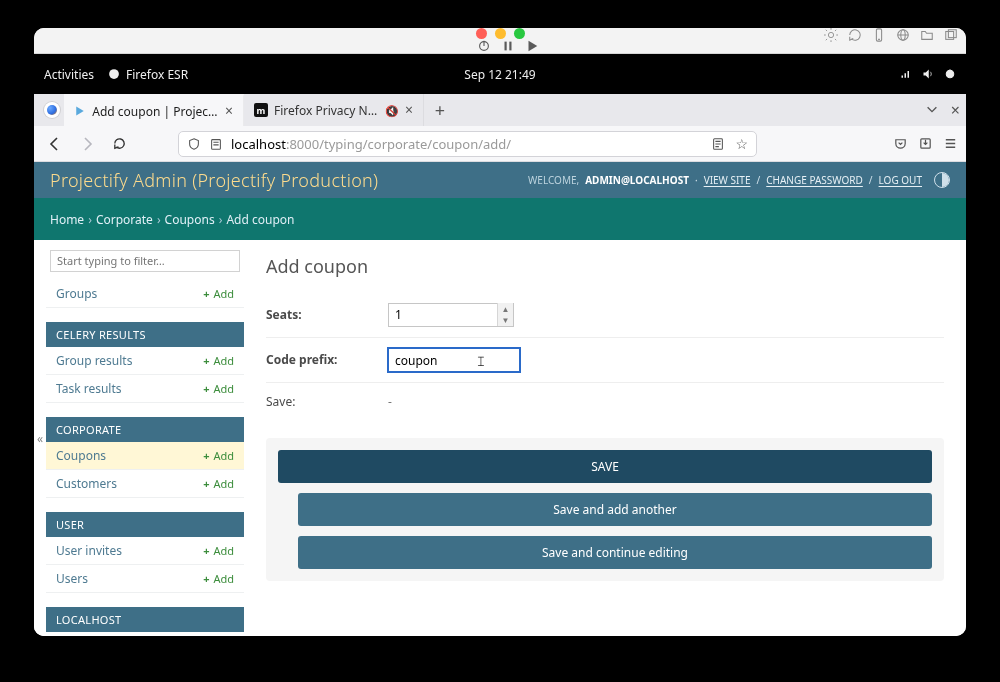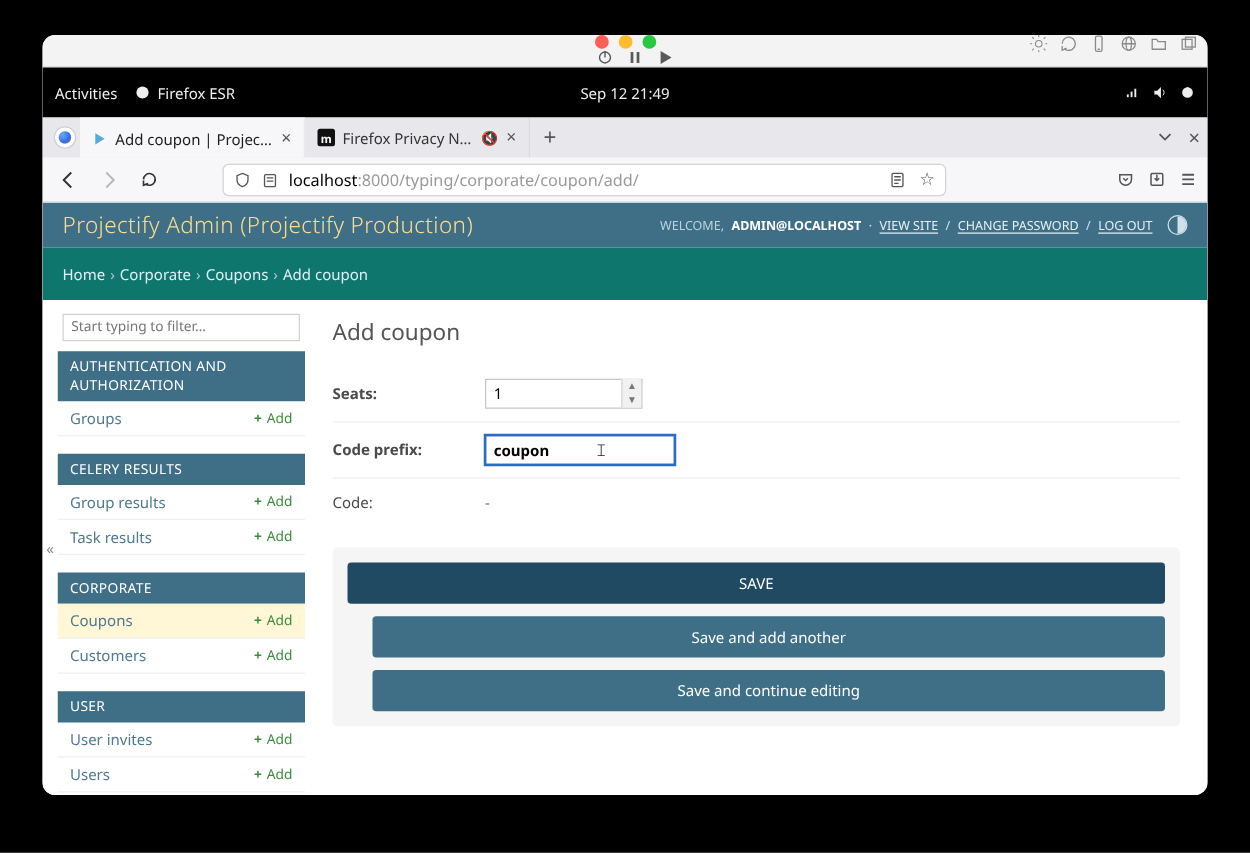--- a/index.html
+++ b/index.html
@@ -113,21 +113,21 @@
   .main h1 { font-size:18px; font-weight:400; color:#555; margin-bottom:14px; }
   .form-row { display:flex; align-items:center; padding:10px 0; border-bottom:1px solid #eee; }
   .form-row label { width:122px; font-size:12px; font-weight:700; color:#4a4a4a; }
   .num-input, .text-input {
     height:24px; border:1px solid #c6c6c6; font-size:12px; padding:0 6px; background:#fff;
   }
   .num-wrap { position:relative; }
   .num-input { width:126px; padding-right:20px; }
   .spinner { position:absolute; right:1px; top:1px; bottom:1px; width:16px; background:#f1f1f1; border-left:1px solid #d6d6d6; display:flex; flex-direction:column; }
   .spinner div { flex:1; display:flex; align-items:center; justify-content:center; color:#777; font-size:8px; cursor:pointer; }
-  .text-input { width:152px;font-weight:bold; }
+  .text-input { width:132px; }
   .text-input.focused { outline:2px solid #2a6ac9; outline-offset:-1px; border-color:#2a6ac9; }
   .static-val { font-size:12px; color:#777; }
 
   .submit-row {
     margin-top:18px; padding:12px; background:#f5f5f5; border-radius:4px; display:flex; gap:10px;flex-direction:column;
   }
   .btn { border:none; padding:8px 16px; font-size:12px; cursor:pointer; border-radius:3px; color:#fff; }
   .btn.save { background:#1f4a62; }
   .btn.alt  { background:#3e6f87;margin-left:20px; }
 
@@ -352,21 +352,20 @@
         <span class="current">Add coupon</span>
       </div>
 
       <div class="admin-body">
         <div class="collapser">«</div>
 
         <div class="sidebar">
           <input class="filter-input" placeholder="Start typing to filter…" style="">
           <div id="apps-mount">
               <div class="app-section">
-                <div class="app-caption">AUTHENTICATION AND AUTHORIZATION</div>
                 <div class="model-row">
                   <a class="model">Groups</a>
                   <a class="addlink">Add</a>
                 </div>
               </div>
               <div class="app-section">
                 <div class="app-caption">CELERY RESULTS</div>
                 <div class="model-row">
                   <a class="model">Group results</a>
                   <a class="addlink">Add</a>
@@ -420,21 +419,21 @@
 
           <div class="form-row">
             <label>Code prefix:</label>
             <div style="position:relative;">
               <input class="text-input focused" value="coupon" style="">
               <span style="position:absolute; left:88px; top:50%; transform:translateY(-50%); font-size:14px; color:#222;">𝙸</span>
             </div>
           </div>
 
           <div class="form-row" style="border-bottom:none;">
-            <label style="font-weight:400;">Code:</label>
+            <label style="font-weight:400;">Save:</label>
             <span class="static-val">-</span>
           </div>
 
           <div class="submit-row">
             <button class="btn save">SAVE</button>
             <button class="btn alt">Save and add another</button>
             <button class="btn alt">Save and continue editing</button>
           </div>
         </div>
       </div>

